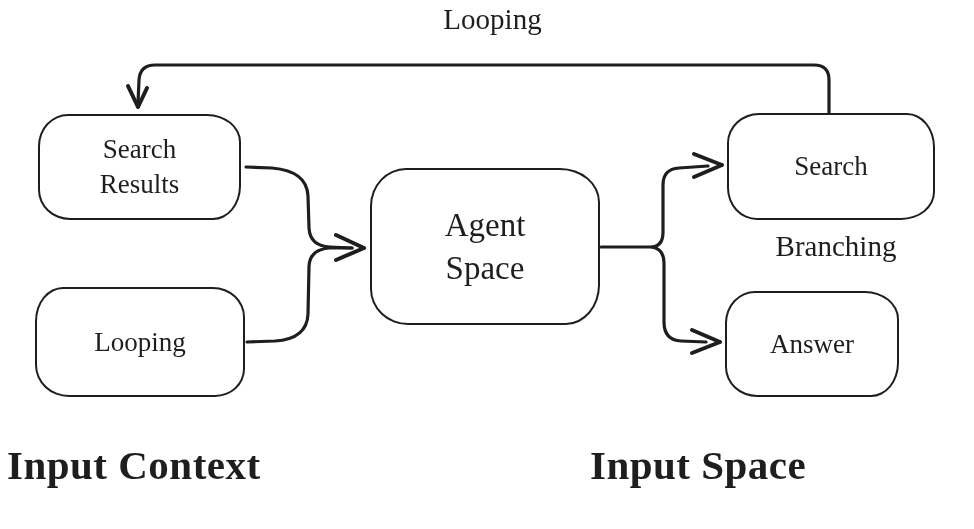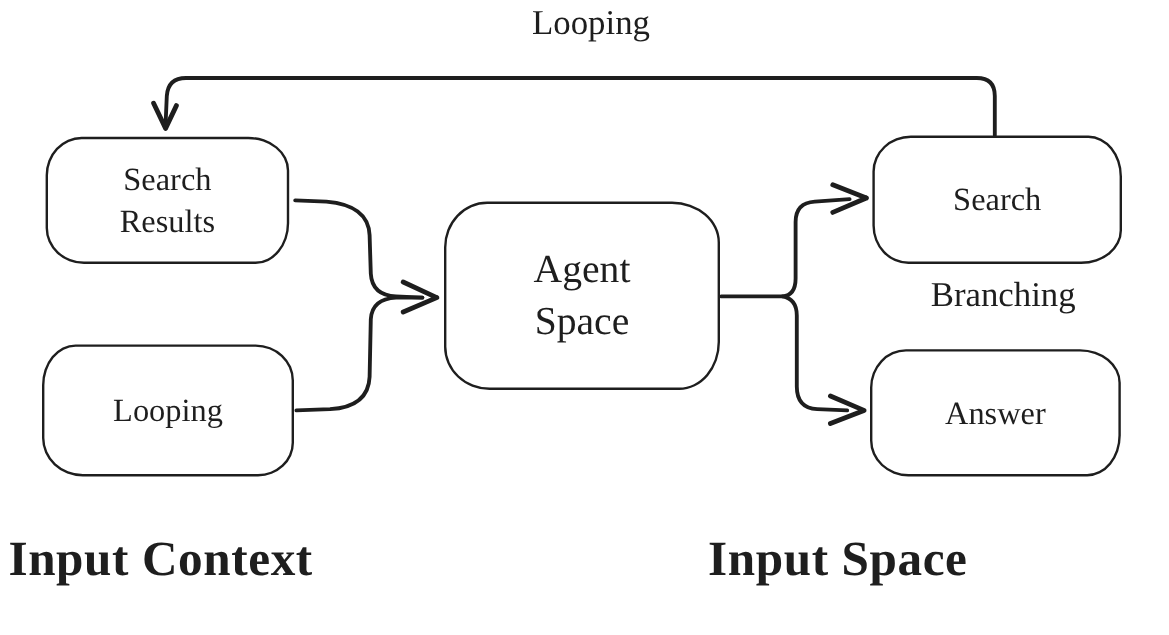--- a/index.html
+++ b/index.html
@@ -60,21 +60,21 @@
     left: 370px; top: 168px; width: 230px; height: 157px;
     border-radius: 36px 40px 34px 38px / 38px 34px 40px 36px;
     font-size: 33px;
     padding: 0 46px;
   }
   .node-search {
     left: 727px; top: 113px; width: 208px; height: 107px;
     border-radius: 32px 28px 34px 30px / 30px 34px 28px 32px;
   }
   .node-answer {
-    left: 725px; top: 291px; width: 209px; height: 106px;
+    left: 725px; top: 291px; width: 174px; height: 106px;
     border-radius: 30px 34px 28px 32px / 32px 28px 34px 30px;
   }
   .edge-label {
     position: absolute;
     font-size: 29px;
     white-space: nowrap;
     text-align: center;
     z-index: 2;
   }
   .label-looping {

